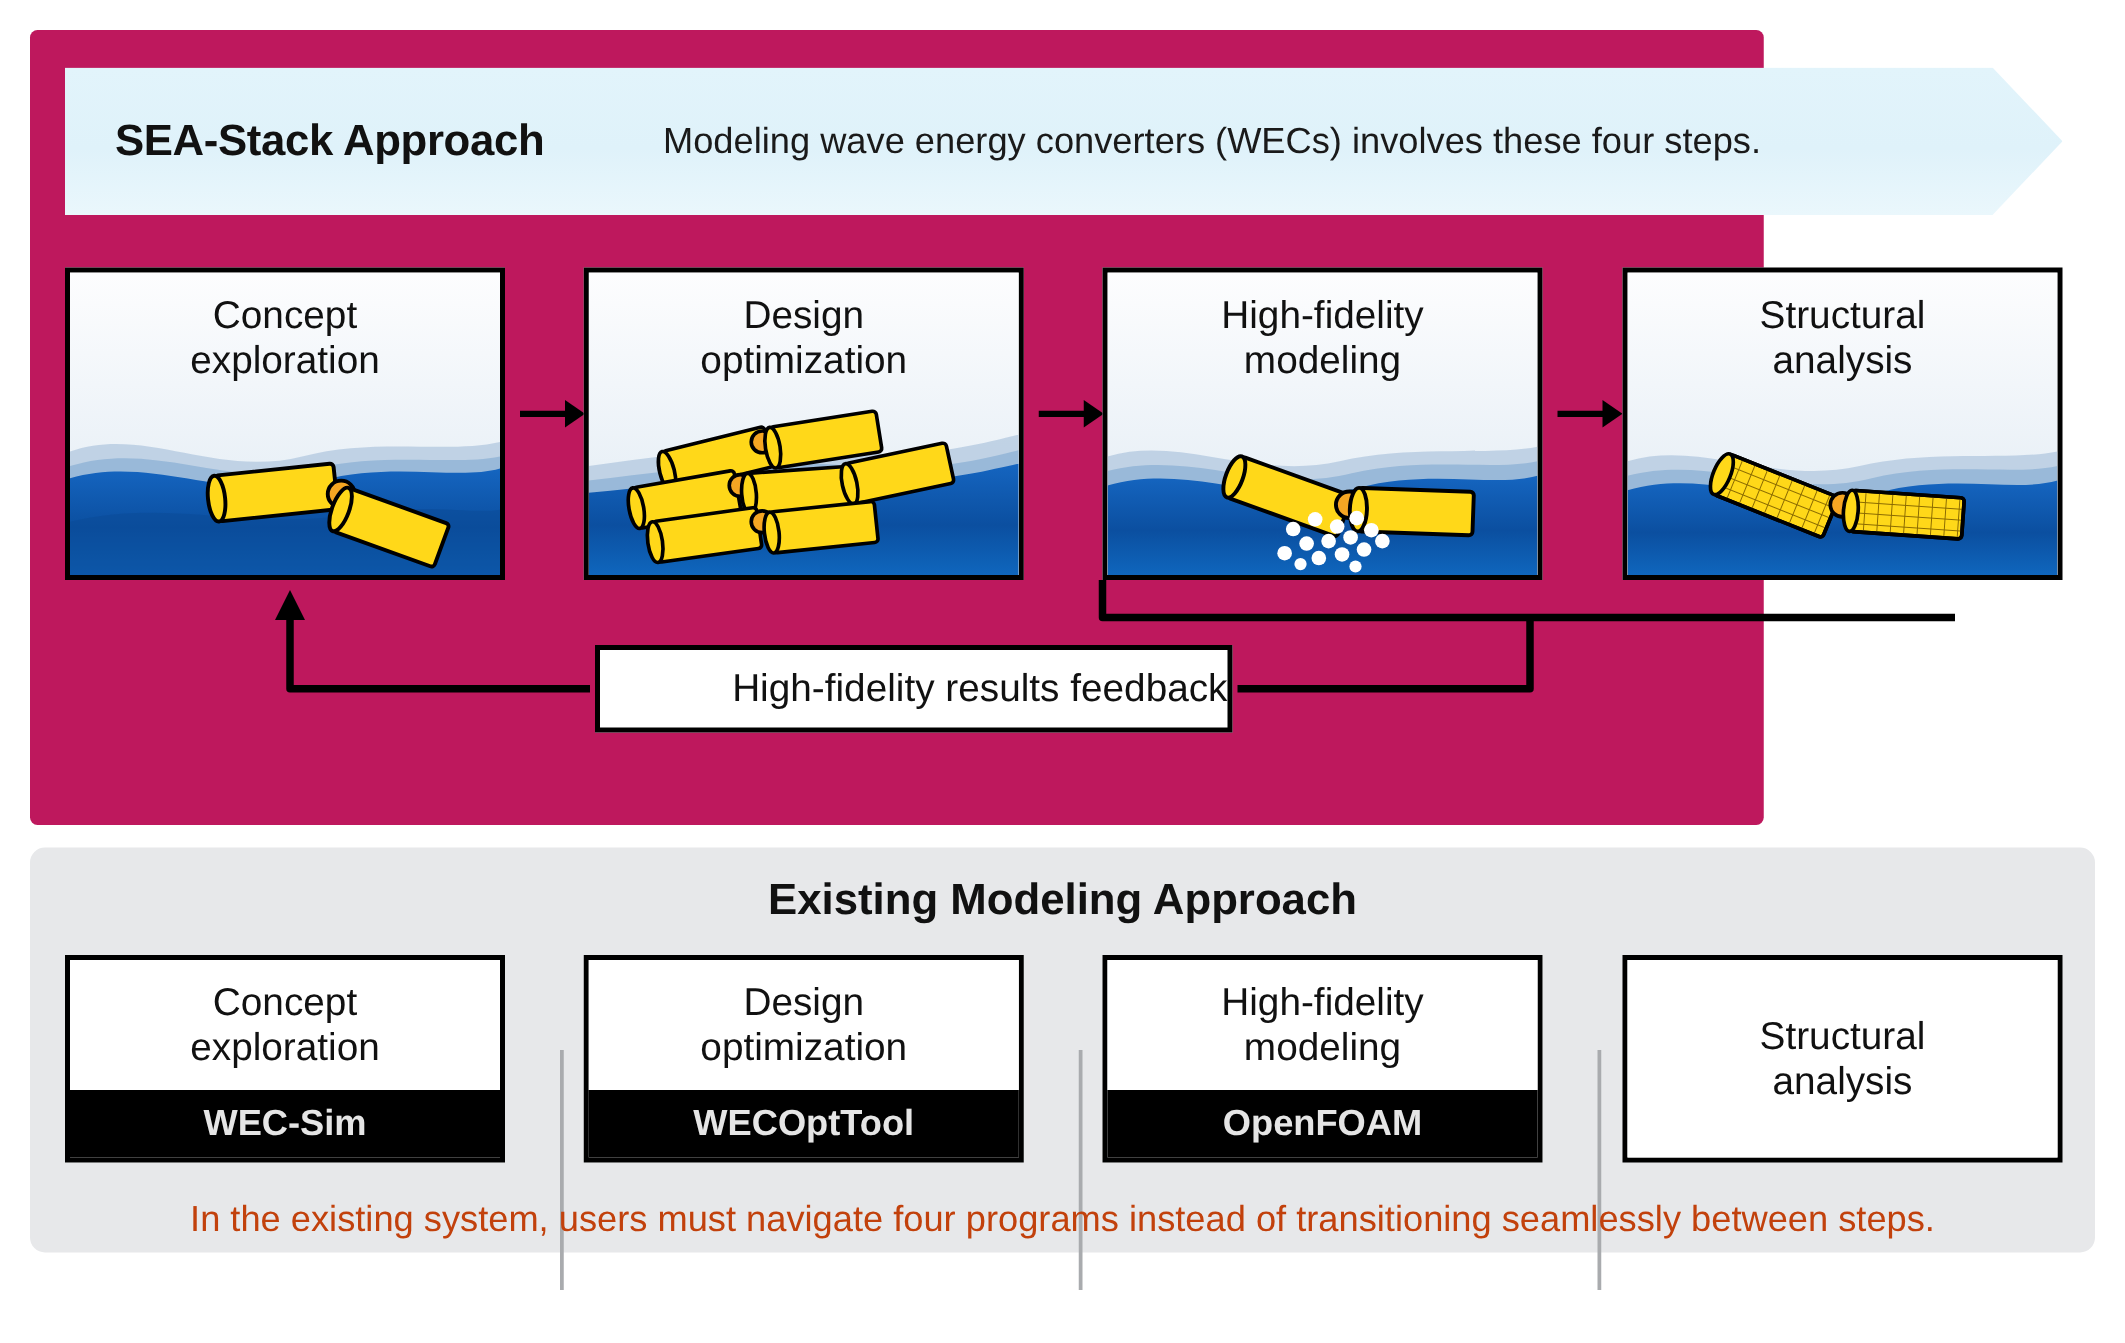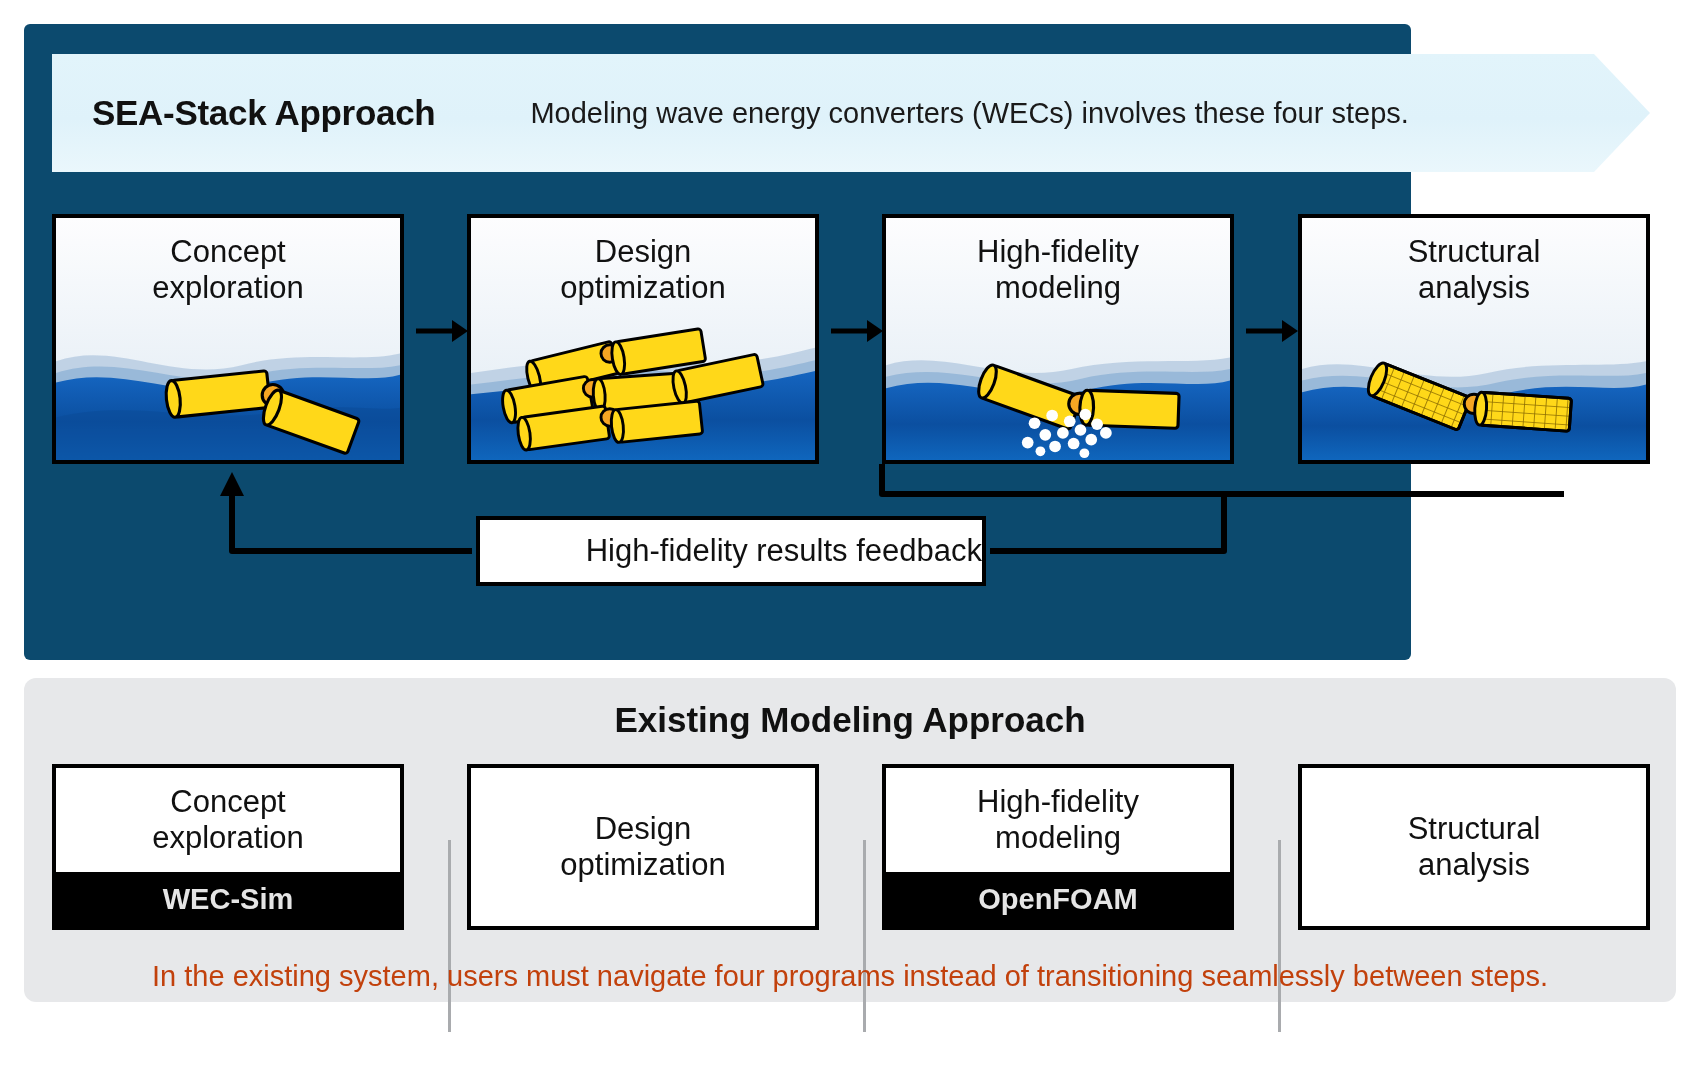--- a/index.html
+++ b/index.html
@@ -22,21 +22,21 @@
     box-sizing: border-box;
   }
 
   
   .sea-panel {
     position: absolute;
     left: 24px;
     top: 24px;
     width: 1387px;
     height: 636px;
-    background: #0c4a6e;
+    background: #be185d;
     border-radius: 6px;
     box-sizing: border-box;
   }
 
   
   .banner {
     position: absolute;
     left: 28px;
     top: 30px;
     width: 1598px;
@@ -463,20 +463,21 @@
 
       <div class="divider" style="left:396px;"></div>
 
       <div class="tool-card" style="left:415px;">
         <div class="tool-top">
           <div>
             <div>Design</div>
             <div>optimization</div>
           </div>
         </div>
+        <div class="tool-bottom">WECOptTool</div>
       </div>
 
       <div class="divider" style="left:811px;"></div>
 
       <div class="tool-card" style="left:830px;">
         <div class="tool-top">
           <div>
             <div>High-fidelity</div>
             <div>modeling</div>
           </div>

